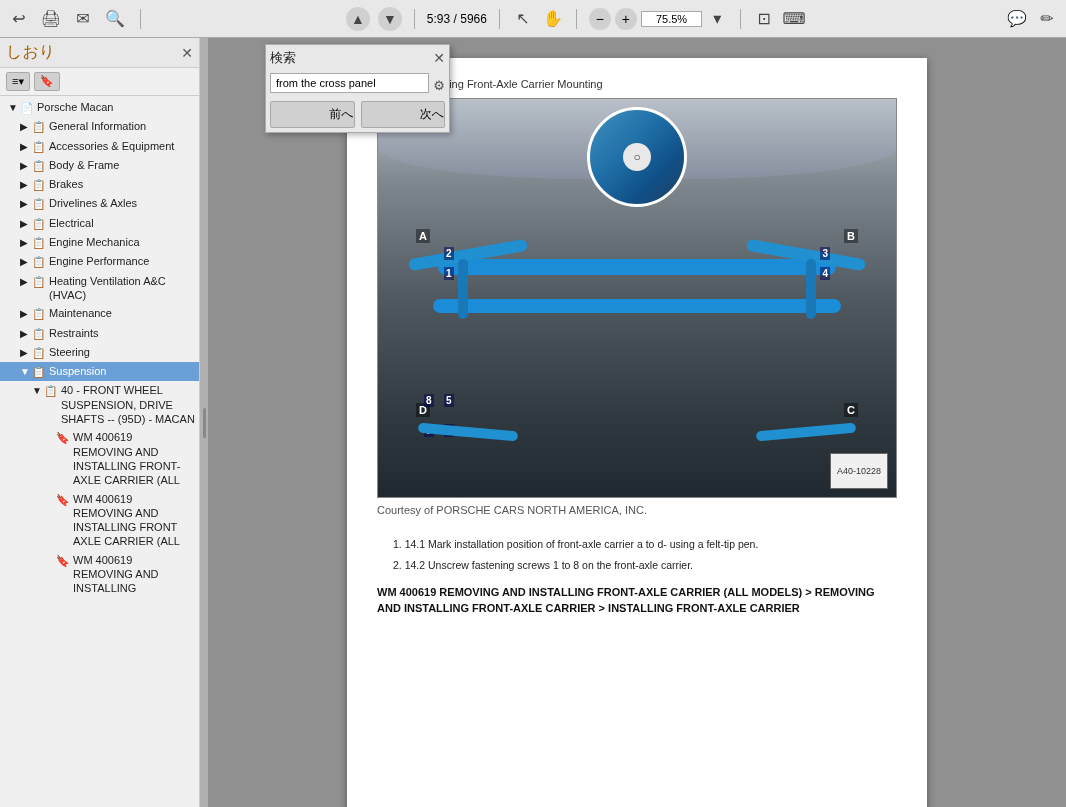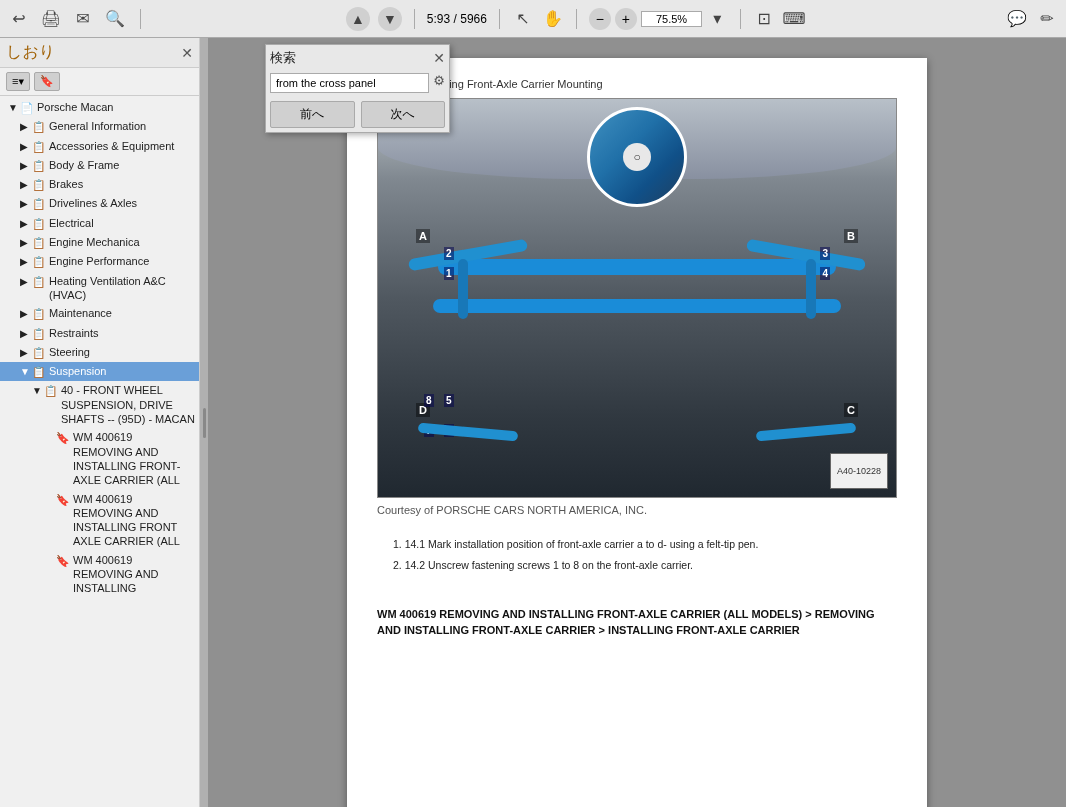--- a/index.html
+++ b/index.html
@@ -106,32 +106,32 @@
       box-shadow: 2px 2px 6px rgba(0,0,0,0.3);
       z-index: 100;
       padding: 4px;
     }
     .search-popup-header {
       display: flex; align-items: center; justify-content: space-between;
       margin-bottom: 6px; font-size: 13px; color: #222;
     }
     .search-popup-close { cursor: pointer; color: #555; font-size: 14px; }
     .search-input-row {
-      display: flex; align-items: flex-start; gap: 4px; margin-bottom: 8px;
+      display: flex; align-items: flex-end; gap: 4px; margin-bottom: 8px;
     }
     .search-input {
       flex: 1; padding: 3px 5px; border: 1px solid #aaa;
       font-size: 11px; background: #fff;
     }
     .search-gear { font-size: 13px; cursor: pointer; color: #555; }
     .search-btns { display: flex; gap: 6px; }
     .search-btn {
       flex: 1; background: #d0d0d0; border: 1px solid #aaa;
       padding: 4px 0; font-size: 12px; cursor: pointer;
-      text-align: center; border-radius: 2px;
+      text-align: right; border-radius: 2px;
     }
 
     
     .splitter {
       width: 8px; background: #b0b0b0; cursor: col-resize;
       display: flex; align-items: center; justify-content: center;
       flex-shrink: 0;
     }
     .splitter-handle { width: 3px; height: 30px; background: #888; border-radius: 2px; }
 
@@ -167,21 +167,21 @@
     }
     .img-ref-box {
       position: absolute; bottom: 8px; right: 8px;
       border: 1px solid #666; padding: 12px 6px;
       font-size: 9px; color: #333; background: #f0f0f0;
     }
     .pdf-courtesy {
       font-size: 11px; color: #555; margin-bottom: 20px;
     }
     .pdf-list {
-      font-size: 10.5px; color: #222; margin-bottom: 32px;
+      font-size: 10.5px; color: #222; margin-bottom: 10px;
       line-height: 1.6;
     }
     .pdf-list-item { margin-left: 16px; margin-bottom: 4px; }
     .pdf-section-title {
       font-size: 11px; font-weight: bold; color: #111;
       line-height: 1.5;
     }
   </style>
 </head>
 <body>

